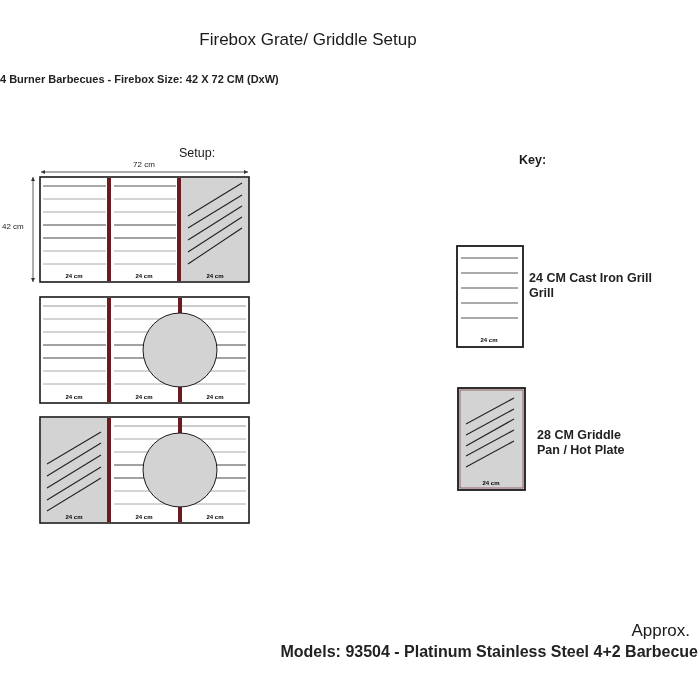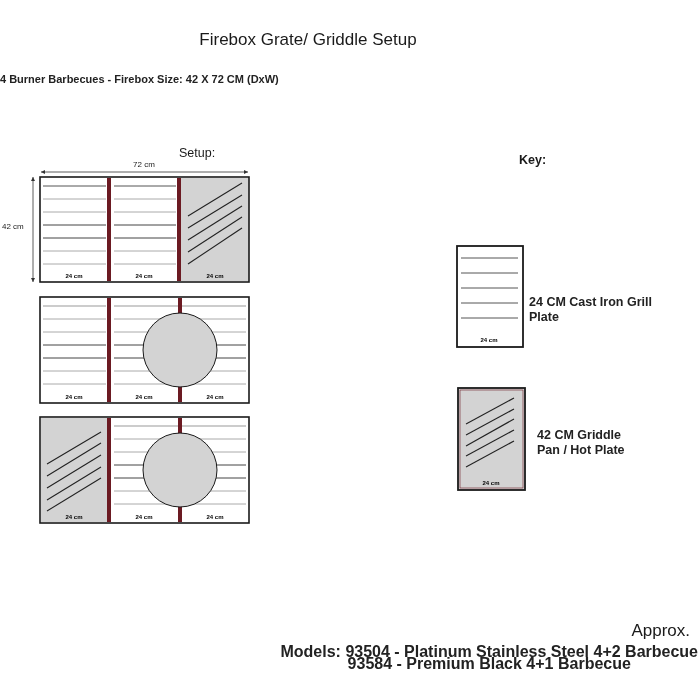--- a/index.html
+++ b/index.html
@@ -149,26 +149,25 @@
       <line x1="466" y1="424" x2="514" y2="398"></line>
       <line x1="466" y1="435" x2="514" y2="409"></line>
       <line x1="466" y1="446" x2="514" y2="419"></line>
       <line x1="466" y1="456" x2="514" y2="430"></line>
       <line x1="466" y1="467" x2="514" y2="441"></line>
     </g>
     <text x="491" y="485" font-size="6" font-weight="bold" text-anchor="middle">24 cm</text>
   </g>
 </svg>
 
-<div class="abs key-desc" style="left:529px;top:271px;margin-top:24px;">
+<div class="abs key-desc" style="left:529px;top:271px;">
   <div>24 CM Cast Iron Grill</div>
-  <div>Plate</div>
+  <div>Grill</div>
 </div>
 <div class="abs key-desc" style="left:537px;top:428px;">
-  <div>42 CM Griddle</div>
+  <div>28 CM Griddle</div>
   <div>Pan / Hot Plate</div>
 </div>
 
 <div class="abs approx">Approx.</div>
 <div class="abs models">
   <div>Models: 93504 - Platinum Stainless Steel 4+2 Barbecue</div>
-  <div>93584 - Premium Black 4+1 Barbecue</div>
 </div>
 
 </body></html>

